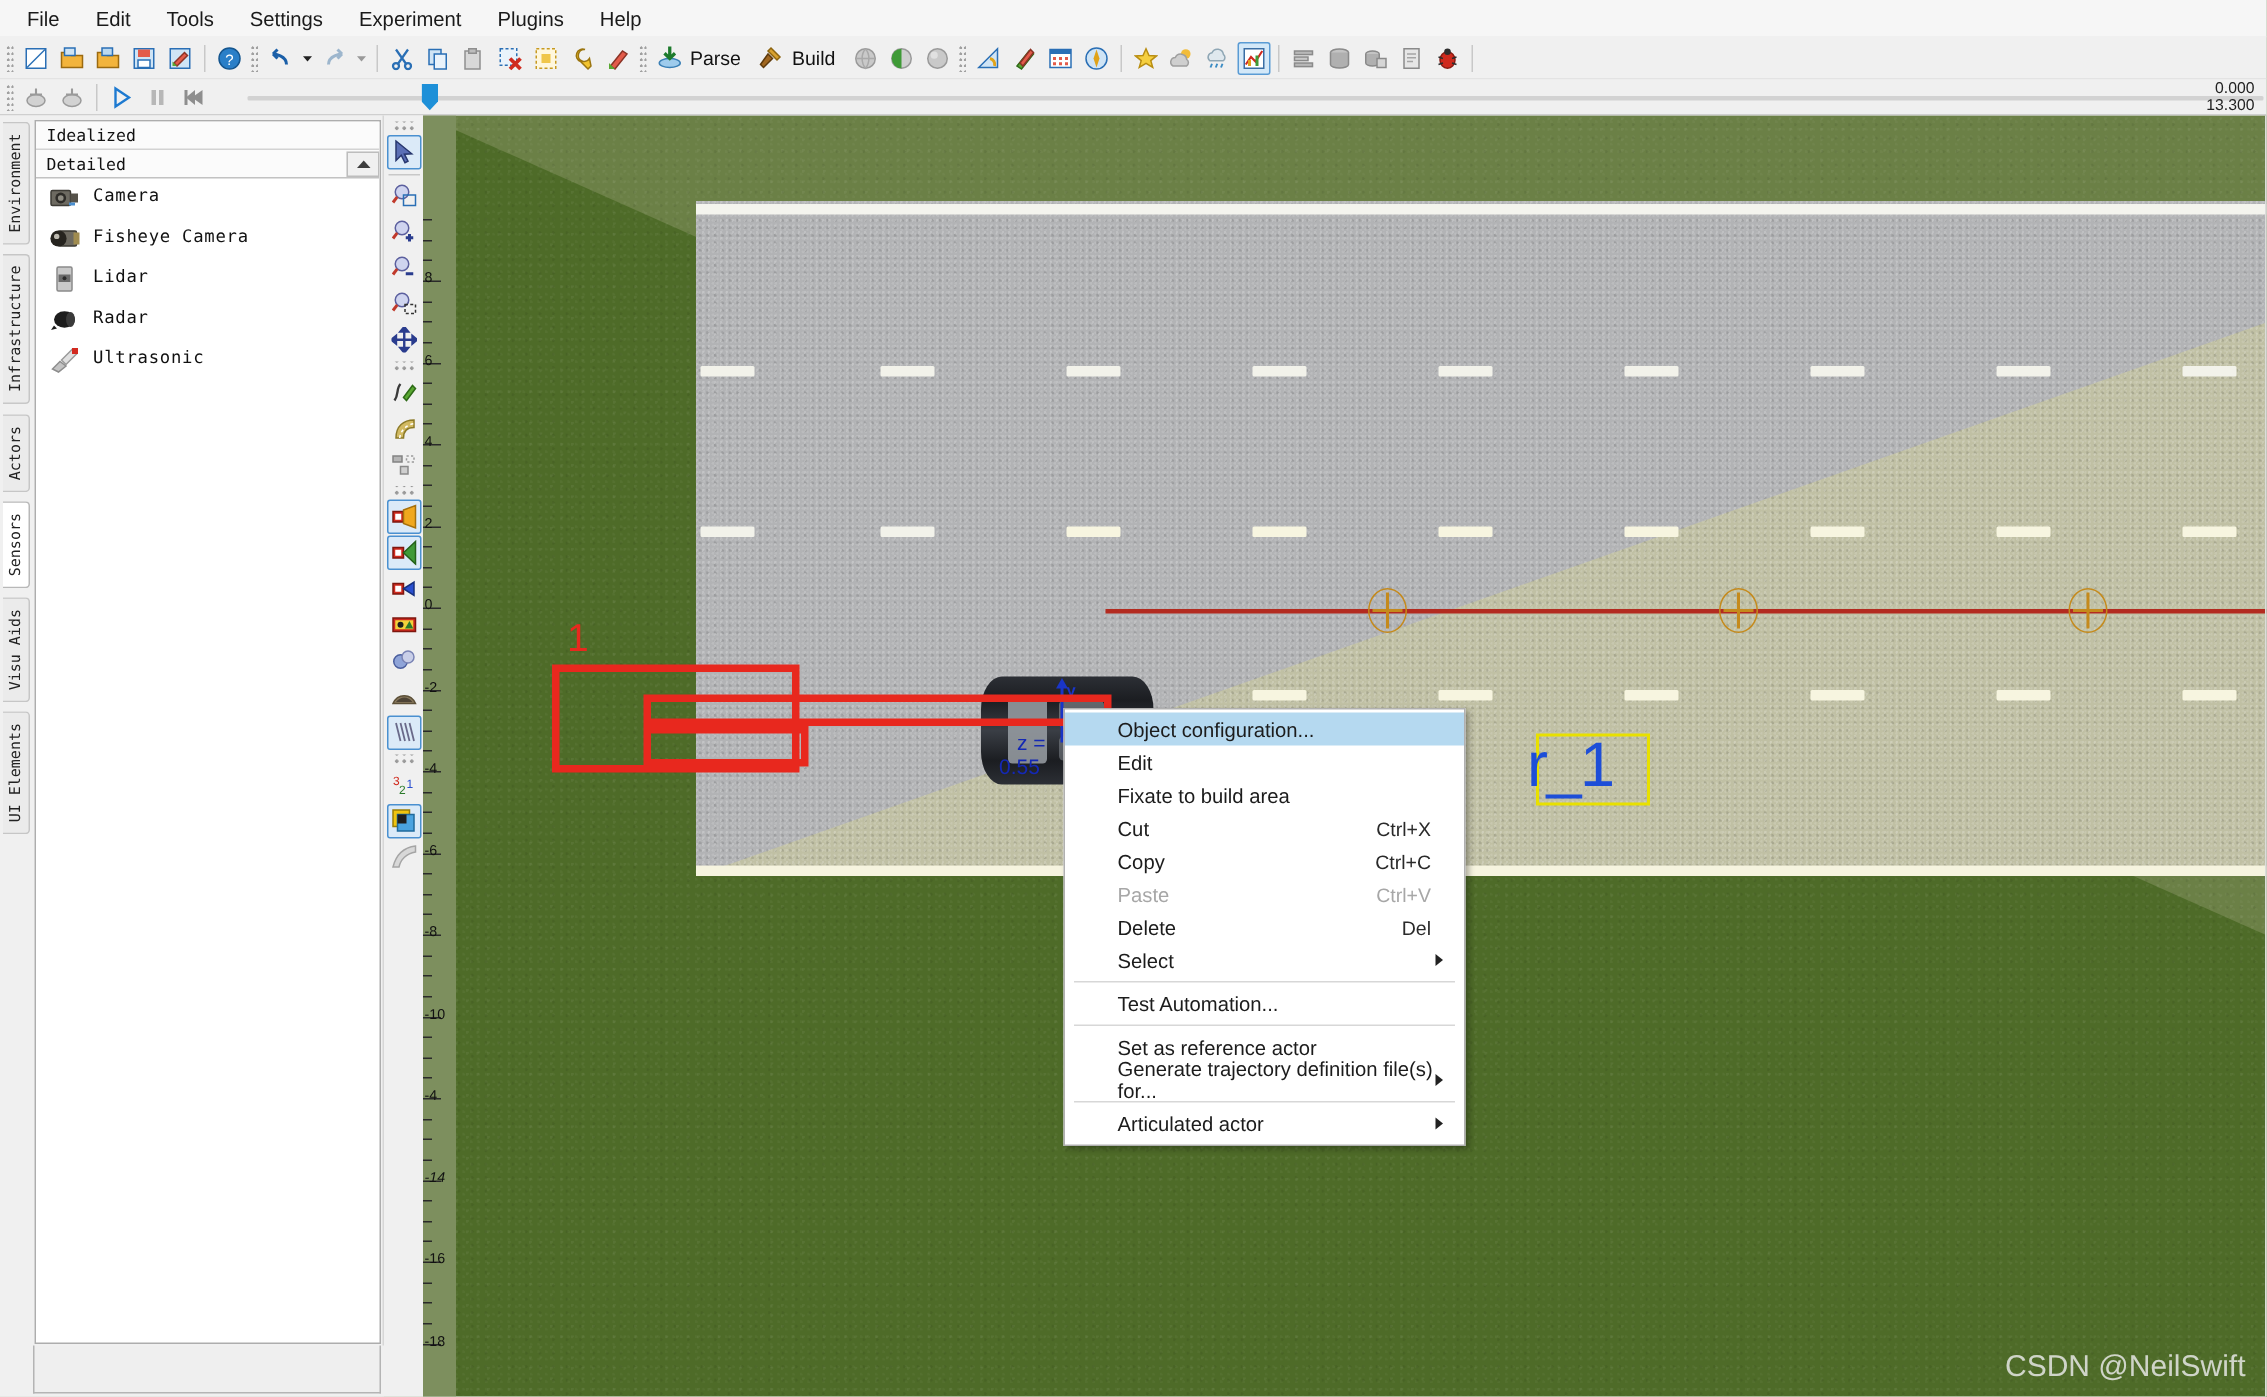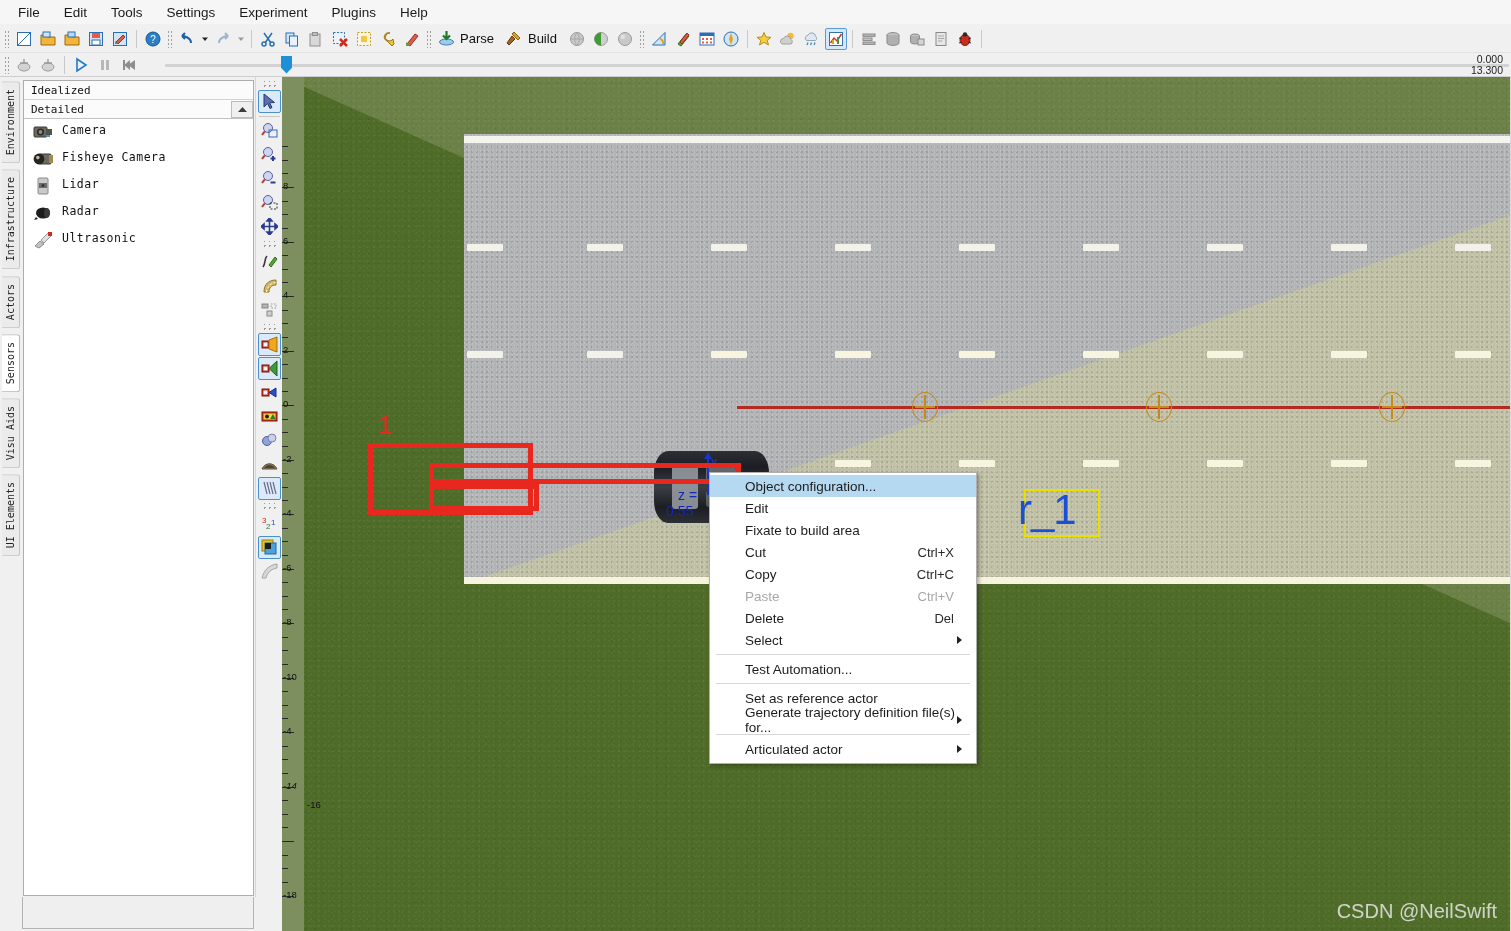--- a/index.html
+++ b/index.html
@@ -817,21 +817,21 @@
         <div class="rnum" style="top: 655px;">-4</div>
         <div class="rtick" style="top: 641.375px; width: 6px;"></div>
         <div class="rtick" style="top: 627.75px; width: 6px;"></div>
         <div class="rtick" style="top: 614.125px; width: 6px;"></div>
         <div class="rtick" style="top: 709.5px; width: 12px;"></div>
         <div class="rnum" style="top: 709.5px; font-style: italic;">-14</div>
         <div class="rtick" style="top: 695.875px; width: 6px;"></div>
         <div class="rtick" style="top: 682.25px; width: 6px;"></div>
         <div class="rtick" style="top: 668.625px; width: 6px;"></div>
         <div class="rtick" style="top: 764px; width: 12px;"></div>
-        <div class="rnum" style="top: 729px; padding-left: 24px;">-16</div>
+        <div class="rnum" style="top: 764px;">-16</div>
         <div class="rtick" style="top: 750.375px; width: 6px;"></div>
         <div class="rtick" style="top: 736.75px; width: 6px;"></div>
         <div class="rtick" style="top: 723.125px; width: 6px;"></div>
         <div class="rtick" style="top: 818.5px; width: 12px;"></div>
         <div class="rnum" style="top: 818.5px;">-18</div>
         <div class="rtick" style="top: 804.875px; width: 6px;"></div>
         <div class="rtick" style="top: 791.25px; width: 6px;"></div>
         <div class="rtick" style="top: 777.625px; width: 6px;"></div>
       </div>
 

